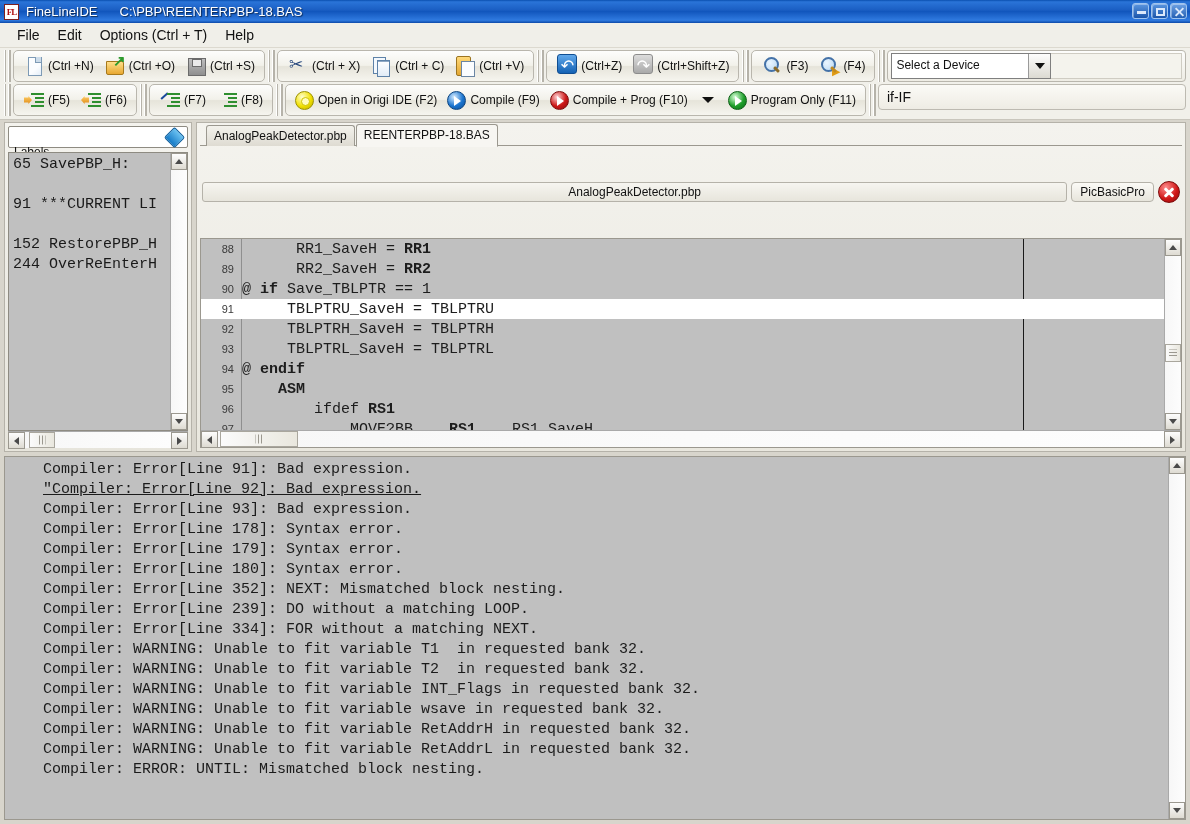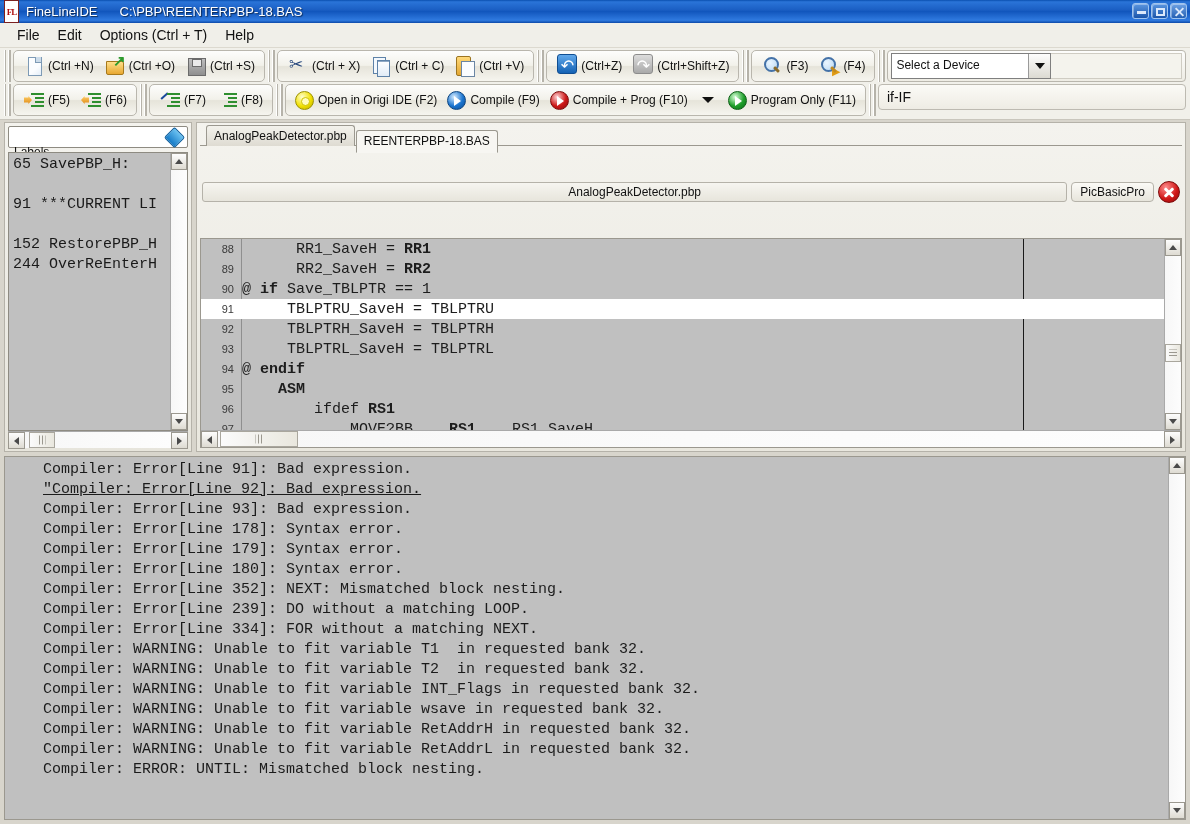--- a/index.html
+++ b/index.html
@@ -21,21 +21,21 @@
   .titlebar {
     height: 23px;
     background: linear-gradient(to bottom,#0a4faf 0%, #2a74d8 8%, #1b5fc4 42%, #1156bd 50%, #2f7ae0 88%, #0c49a8 100%);
     display: flex; align-items: center;
     padding: 0 2px 0 4px;
     color: #fff;
     position: relative;
     flex: 0 0 auto;
   }
   .app-icon {
-    width: 15px; height: 23px;
+    width: 15px; height: 16px;
     background: #fff;
     border: 1px solid #7a2020;
     color: #b01010;
     font-size: 9px; font-weight: bold;
     display: flex; align-items: center; justify-content: center;
     font-family: "Liberation Serif", serif;
     letter-spacing: -1px;
     margin-right: 7px;
   }
   .title-text {
@@ -399,21 +399,21 @@
     padding: 3px 7px 3px 7px;
     border:1px solid #9b988f; border-bottom:none;
     background: linear-gradient(to bottom,#f3f2ec,#dedbd2);
     border-radius: 3px 3px 0 0;
     margin-right: 1px;
     position:relative; top:1px;
     white-space:nowrap;
   }
   .tab.active {
     background: #f7f6f2;
-    top:8px; padding-bottom:4px;
+    top:2px; padding-bottom:4px;
     border-bottom: 1px solid #f7f6f2;
     z-index:2;
   }
   .docbar {
     display:flex; align-items:center; gap:4px;
     padding: 3px 2px 3px 2px; flex:0 0 auto;
   }
   .docname {
     flex: 1 1 auto; min-width:0;
     height: 20px;

